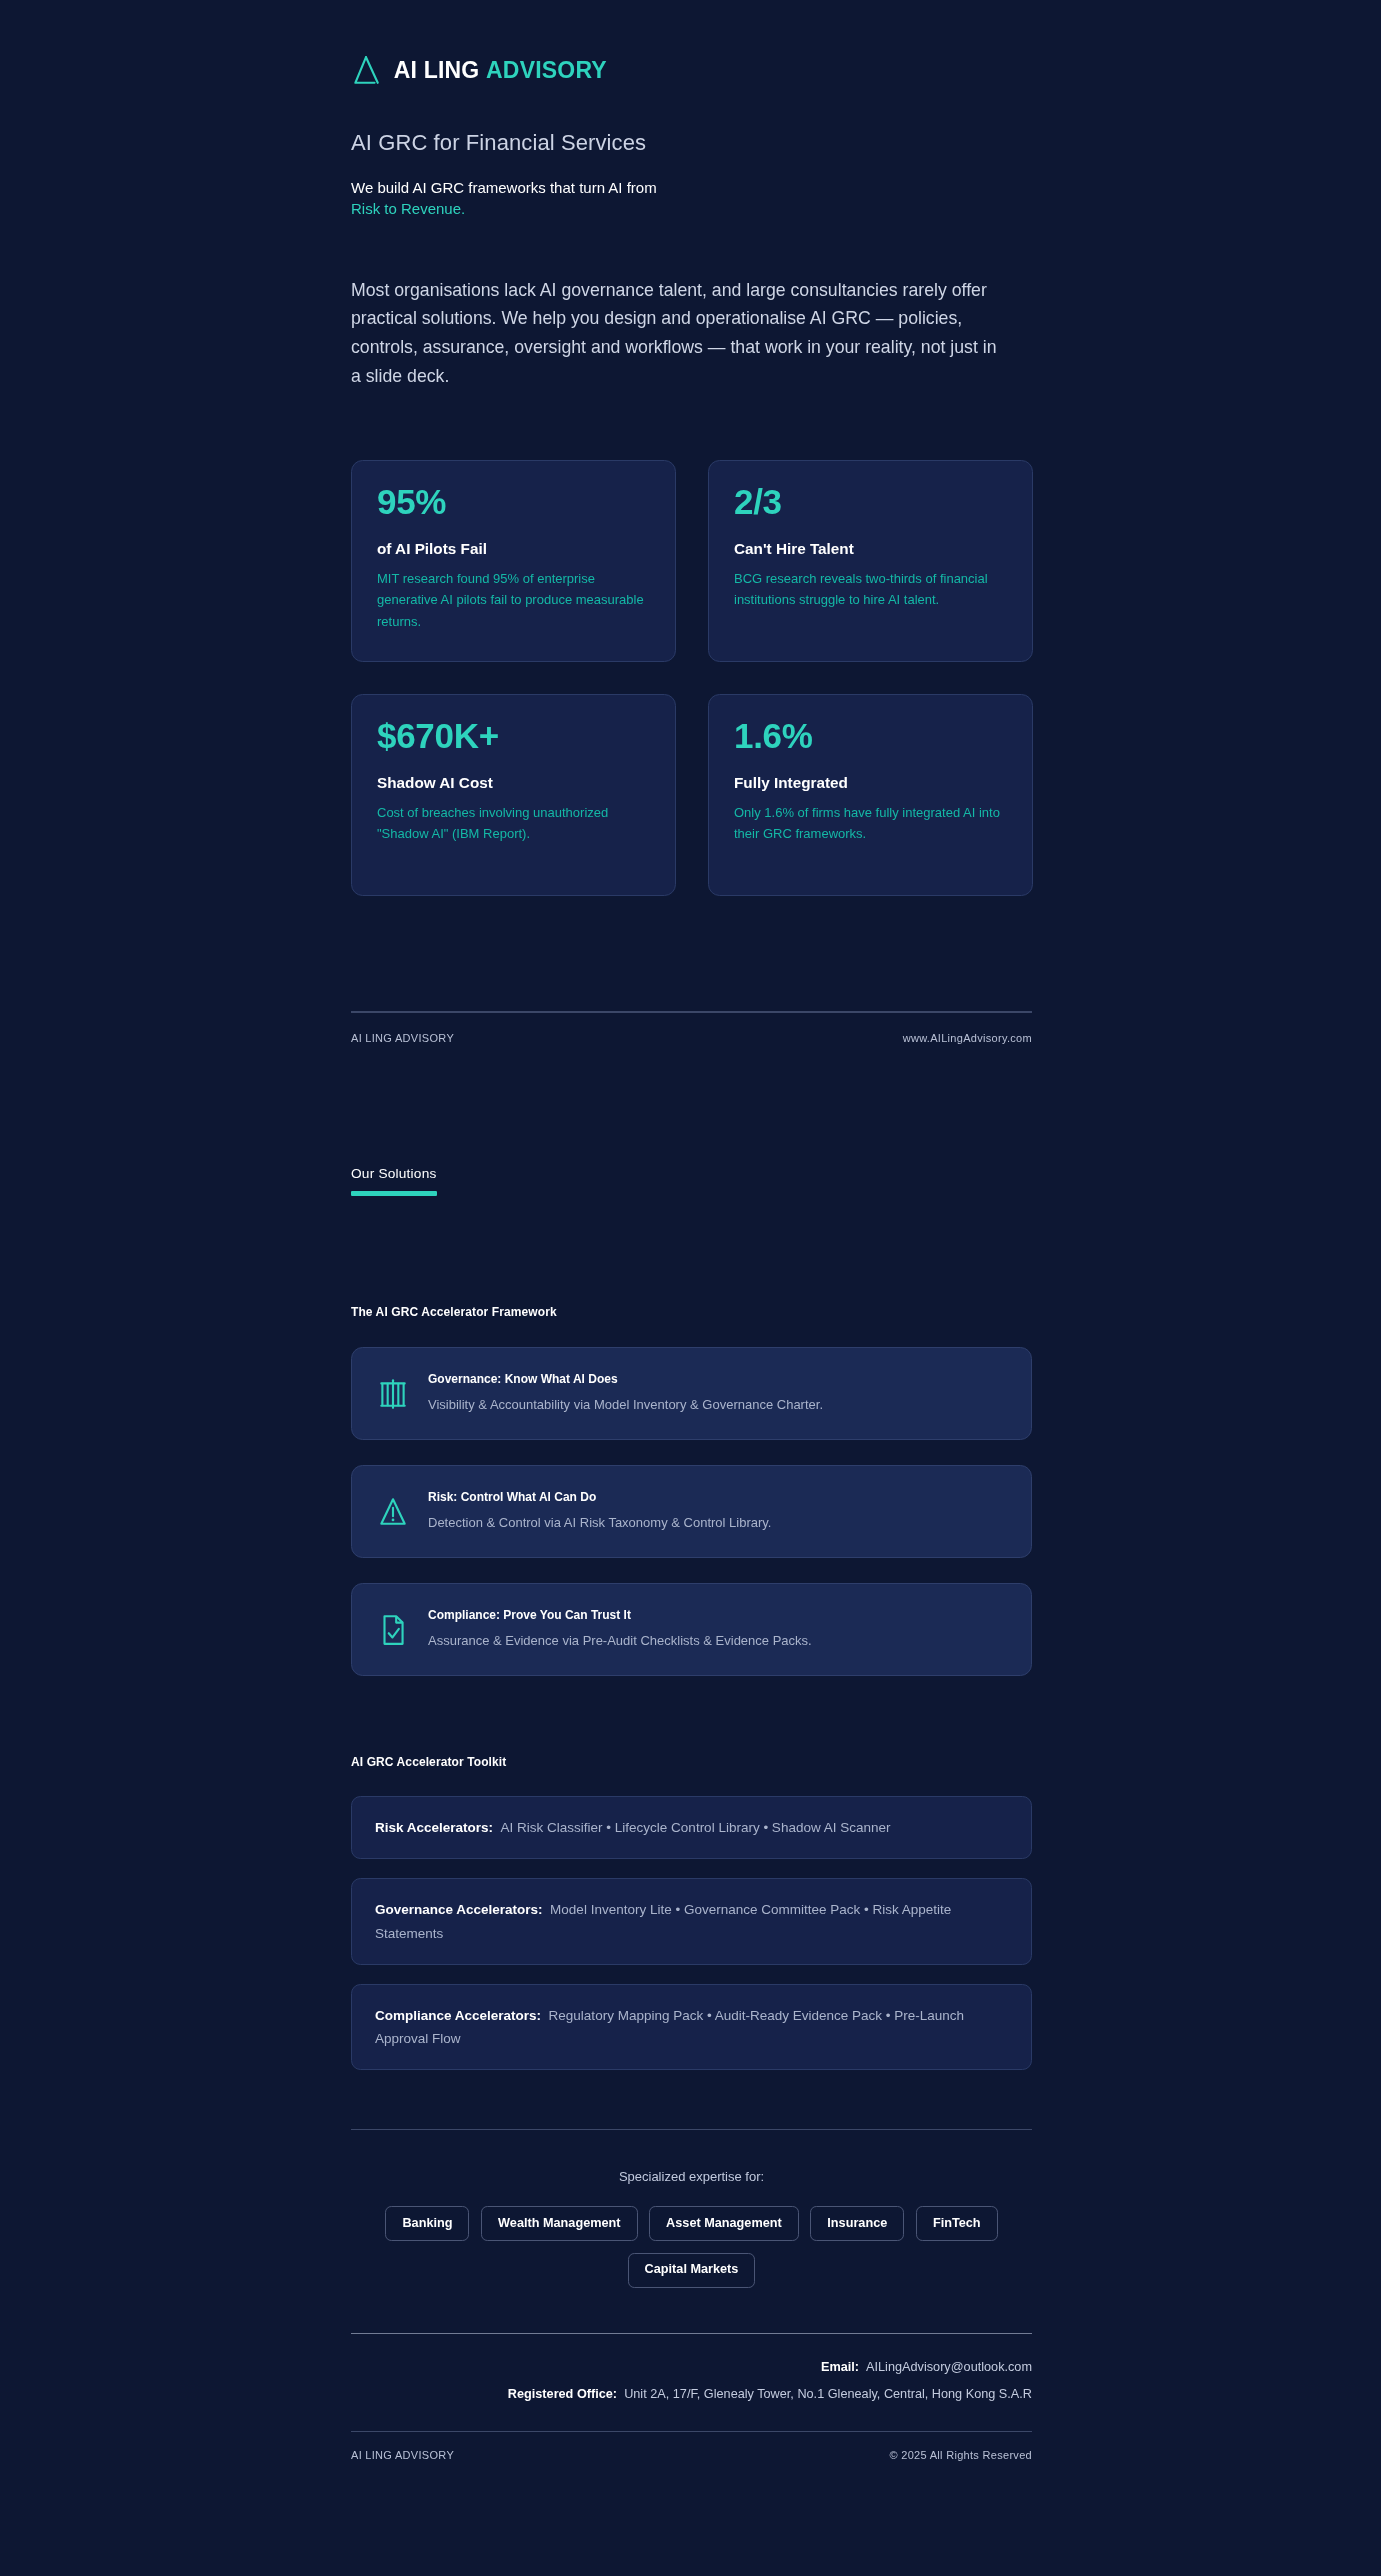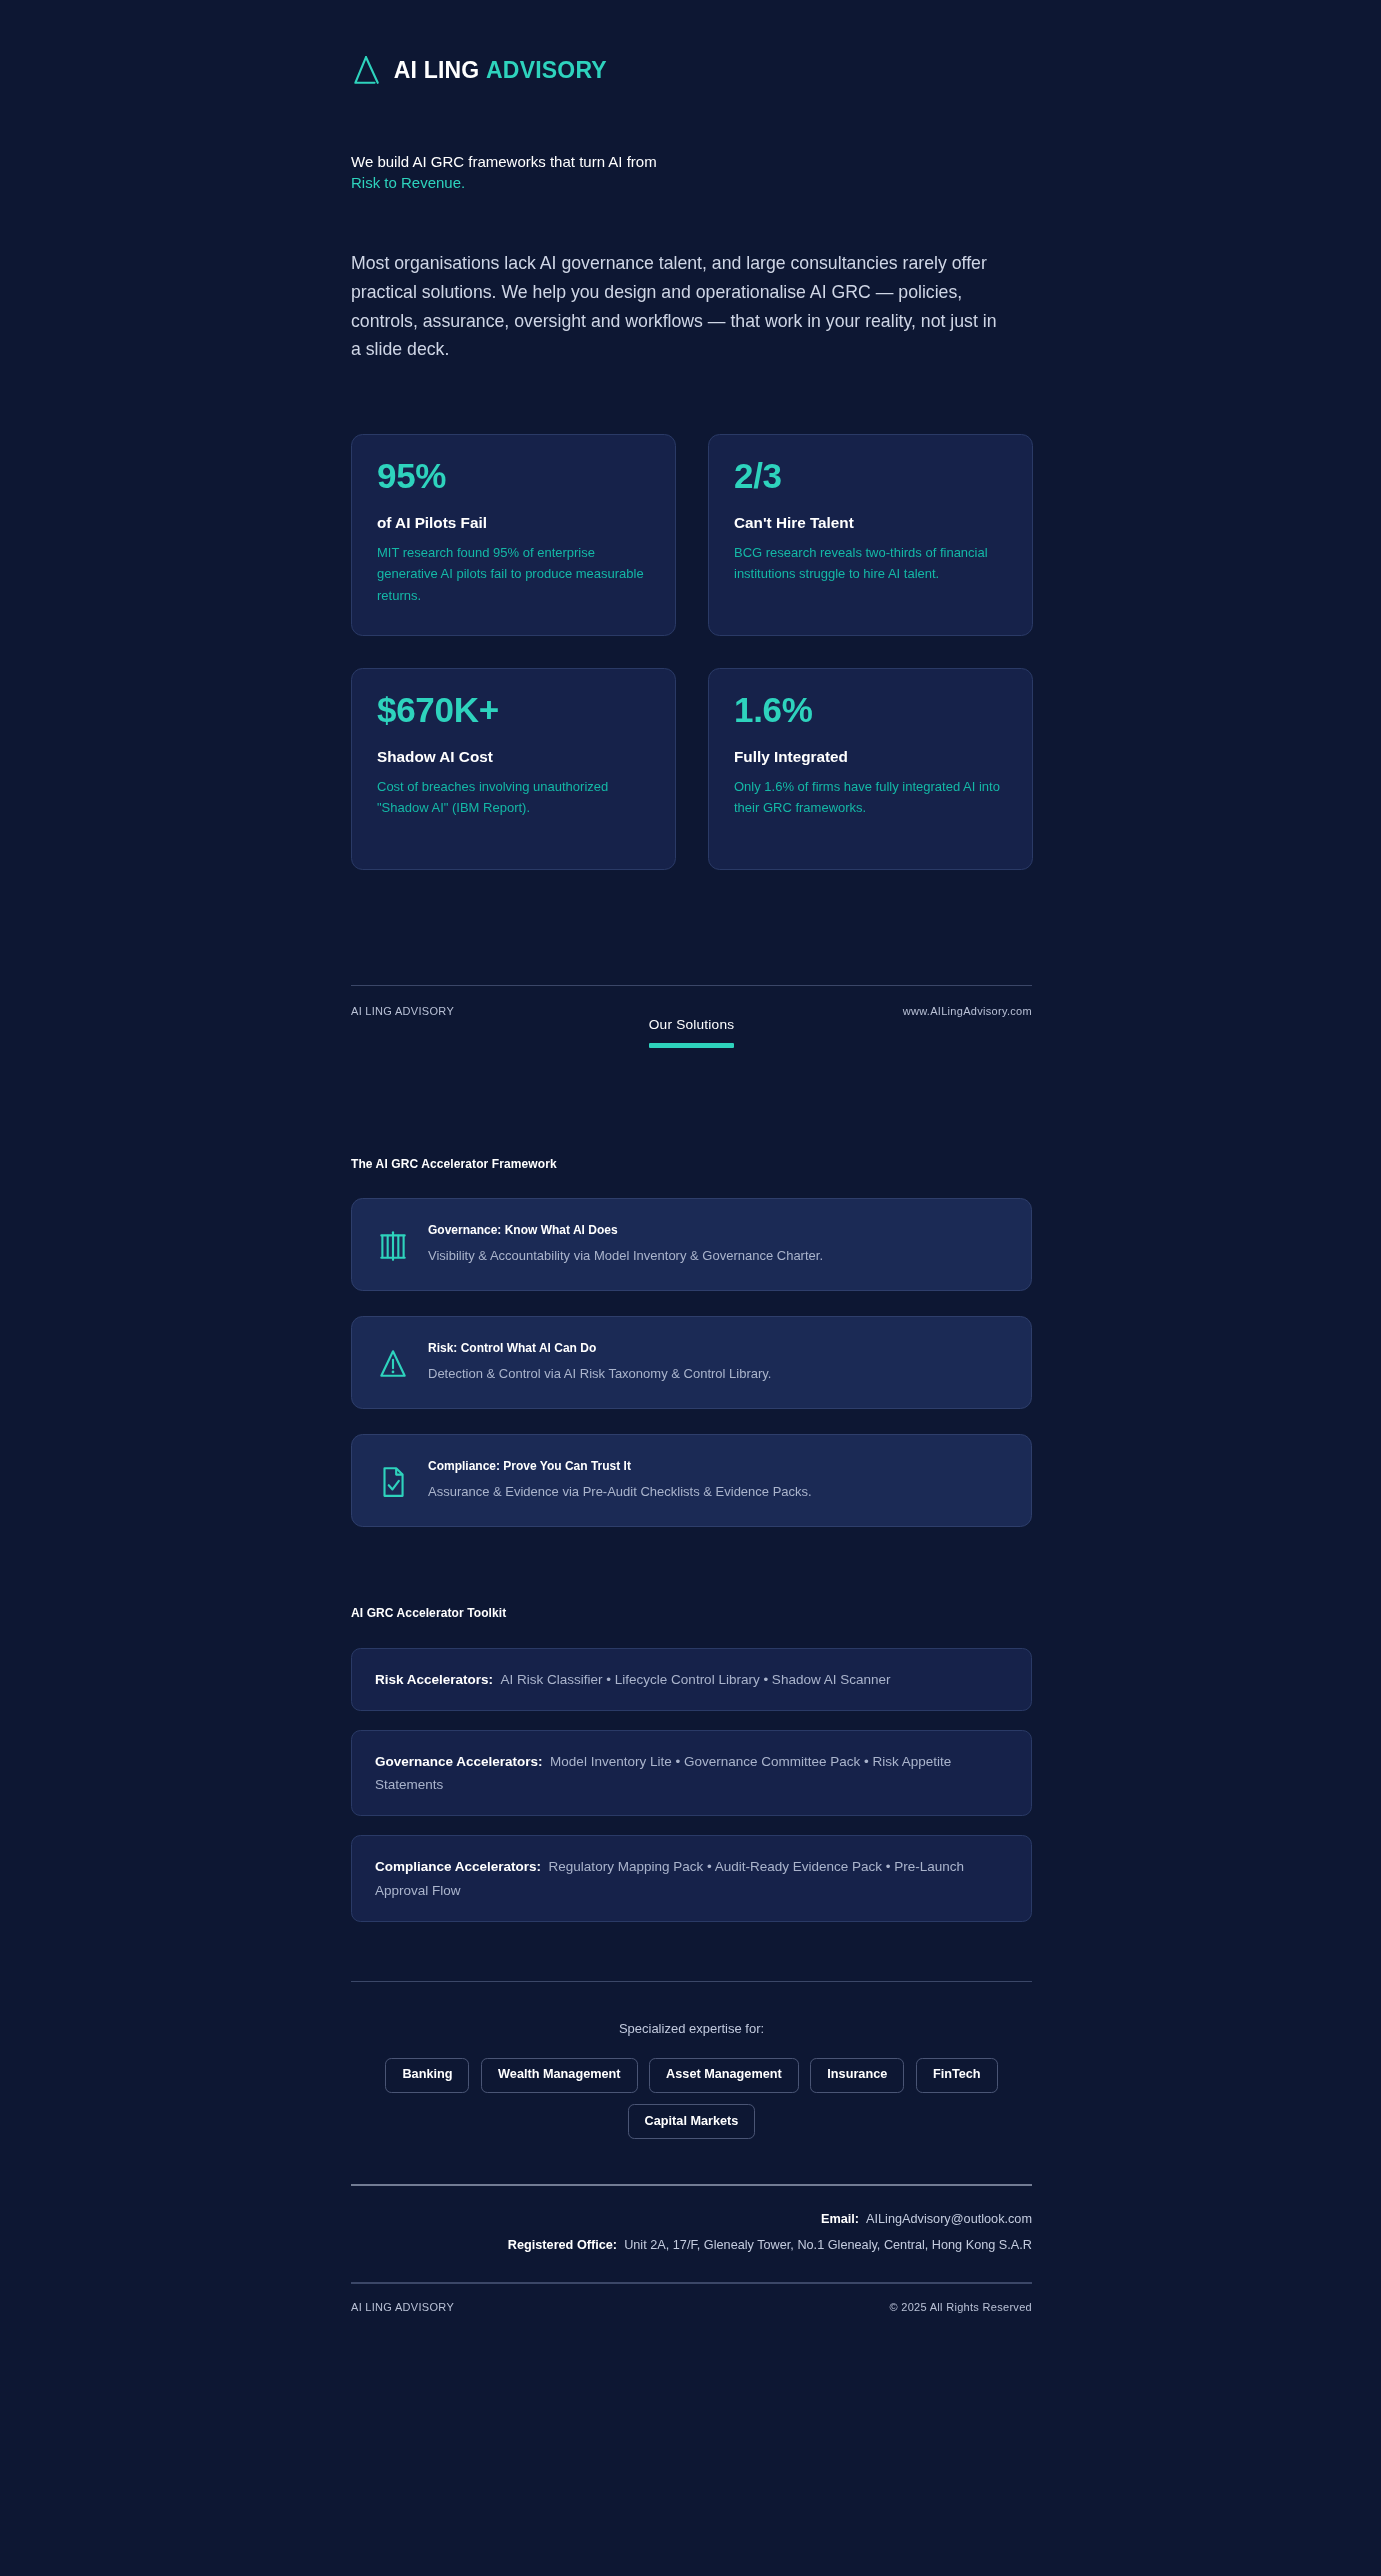--- a/index.html
+++ b/index.html
@@ -132,22 +132,22 @@
     display: flex;
     justify-content: space-between;
     align-items: baseline;
     font-size: 11px;
     color: #b9c1d6;
     letter-spacing: 0.3px;
   }
 
   
   .tab-wrap {
-    display: flex;
-    justify-content: center;
+    margin-top: 122px;
+    display: flex;
   }
   .tab {
     display: inline-block;
     text-align: center;
     padding-bottom: 8.4px;
   }
   .tab-label {
     display: block;
     font-size: 13.7px;
     color: #ffffff;
@@ -307,20 +307,21 @@
       <svg class="logo-mark" viewBox="0 0 56 60">
         <path d="M28 6 L50 54" stroke="#2ed3bd" stroke-width="4" fill="none" stroke-linecap="round"></path>
         <path d="M28 6 L8 54 L44 54" stroke="#2ed3bd" stroke-width="4" fill="none" stroke-linecap="round" stroke-linejoin="round"></path>
       </svg>
       <div class="brand-text">
         <span class="w1">AI LING</span><span>&nbsp;</span><span class="w2">ADVISORY</span>
       </div>
     </div>
 
     <div class="hero">
+      <div class="hero-kicker">AI GRC for Financial Services</div>
 
       <div class="hero-sub">
         <span class="l1">We build AI GRC frameworks that turn AI from</span>
         <span class="l2">Risk to Revenue.</span>
       </div>
 
       <p class="hero-body">Most organisations lack AI governance talent, and large consultancies rarely offer practical solutions. We help you design and operationalise AI GRC — policies, controls, assurance, oversight and workflows — that work in your reality, not just in a slide deck.</p>
     </div>
 
     <div class="stat-grid">

